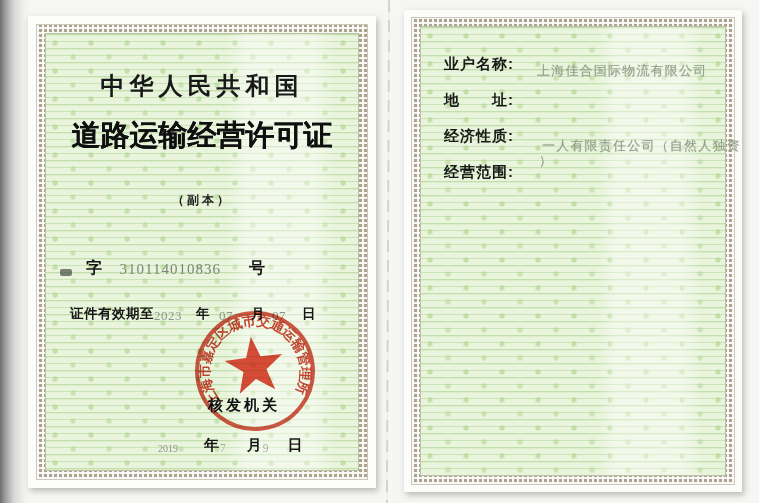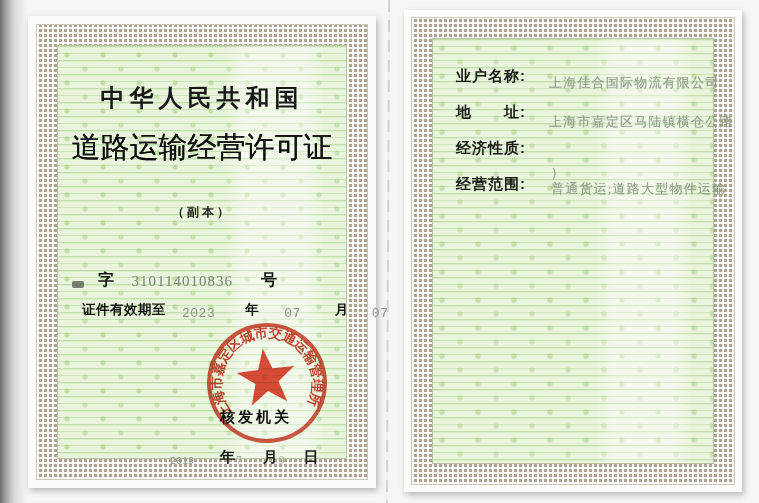--- a/index.html
+++ b/index.html
@@ -26,21 +26,21 @@
   .page {
     position:absolute;
     background:#fcfcfa;
     box-shadow:2px 3px 6px rgba(110,110,110,.45);
   }
   .page-left  { left:28px;  top:16px; width:348px; height:472px; padding:8px; }
   .page-right { left:404px; top:10px; width:338px; height:482px; padding:7px; }
 
   .frame {
     width:100%; height:100%;
-    padding:20px;
+    padding:8px;
     background-color:#aba28f;
     background-image:
       repeating-linear-gradient(90deg, rgba(255,255,255,.9) 0 2px, rgba(0,0,0,0) 2px 5px),
       repeating-linear-gradient(0deg,  rgba(255,255,255,.9) 0 2px, rgba(0,0,0,0) 2px 5px);
     border:1px solid #cdc7b8;
   }
   .inner {
     position:relative; width:100%; height:100%;
     border:1px solid #b9c3a4;
     background-color:#e9f4dc;
@@ -57,21 +57,21 @@
   .country {
     position:absolute; top:36px; left:0; width:100%;
     text-align:center;
     font-family:"Liberation Serif", serif;
     font-size:24px; font-weight:600; letter-spacing:5px;
     color:#181818; white-space:nowrap;
   }
   .main-title {
     position:absolute; top:82px; left:0; width:100%;
     text-align:center;
-    font-size:29px; font-weight:400; letter-spacing:0px;
+    font-size:29px; font-weight:700; letter-spacing:0px;
     color:#0f0f0f; white-space:nowrap;
     text-shadow:0 0 .6px #111;
   }
   .copy-type {
     position:absolute; top:158px; left:0; width:100%;
     text-align:center;
     font-family:"Liberation Serif", serif;
     font-size:12px; font-weight:600; letter-spacing:3px;
     color:#1b1b1b;
   }
@@ -88,27 +88,27 @@
   }
   .license-line .zi { margin-left:14px; }
   .license-line .num {
     margin-left:16px; font-family:"Liberation Serif", serif;
     font-weight:400; font-size:15px; color:#7d8579;
     letter-spacing:1px; position:relative; top:1px;
   }
   .license-line .hao { margin-left:28px; }
 
   .validity-line {
-    position:absolute; top:255px; left:24px;
-    display:flex; align-items:center;
+    position:absolute; top:271px; left:24px;
+    display:flex; align-items:flex-start;
     font-size:13.5px; font-weight:700; color:#161616;
-    letter-spacing:.5px; white-space:nowrap;gap:16px;
+    letter-spacing:.5px; white-space:nowrap;
   }
   .stamp-num {
-    font-family:Liberation Mono, monospace; font-weight:400;
+    font-family:Liberation Serif, serif; font-weight:400;
     color:#8c948b; font-size:13px; position:relative; top:3px;
   }
   .validity-line .u-year  { margin-left:14px; }
   .validity-line .v-month { margin-left:9px; }
   .validity-line .u-month { margin-left:18px; }
   .validity-line .v-day   { margin-left:7px; }
   .validity-line .u-day   { margin-left:16px; }
 
   .seal {
     position:absolute; left:146px; top:274px;
@@ -206,25 +206,24 @@
 </div>
 
 <div class="page page-right">
   <div class="frame">
     <div class="inner">
 
       <div class="field-label fl-1">业户名称:</div>
       <div class="field-value fv-1">上海佳合国际物流有限公司</div>
 
       <div class="field-label fl-2">地　　址:</div>
-      <div class="field-value fv-2a">上海市嘉定区马陆镇横仓公路</div>
 
       <div class="field-label fl-3">经济性质:</div>
+      <div class="field-value fv-3">一人有限责任公司（自然人独资</div>
       <div class="field-value fv-3b">）</div>
 
       <div class="field-label fl-4">经营范围:</div>
-      <div class="field-value fv-4">普通货运;道路大型物件运输</div>
 
     </div>
   </div>
 </div>
 
 <div class="fold-line"></div>
 
 </body></html>

